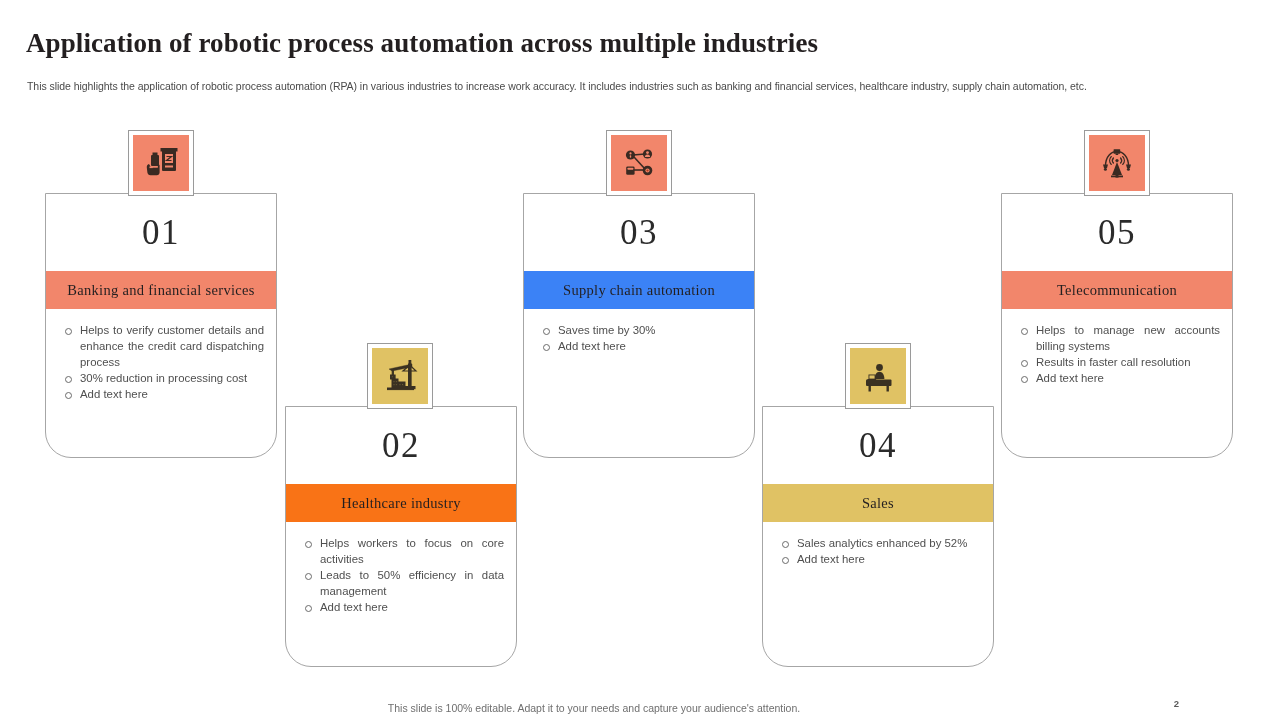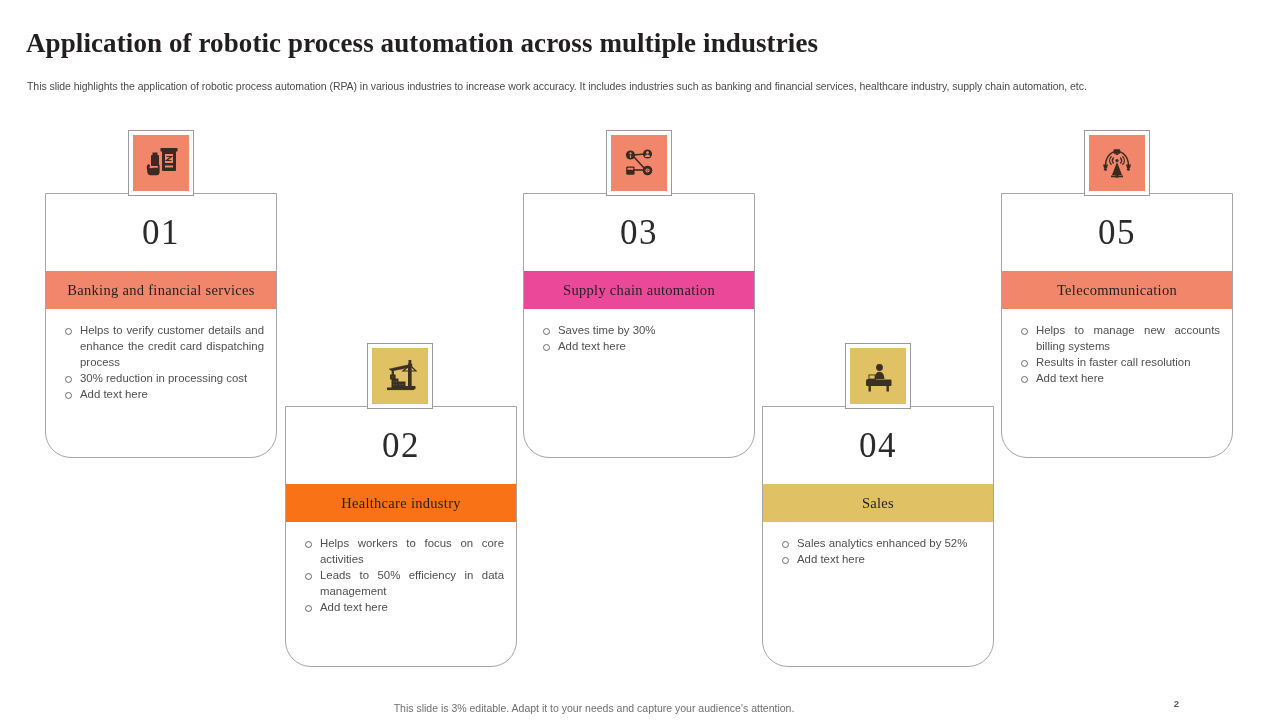--- a/index.html
+++ b/index.html
@@ -230,21 +230,21 @@
           <rect x="9.6" y="25.8" width="5.6" height="2" rx="0.4"></rect>
         </g>
         <circle cx="29.5" cy="28.5" r="1.1" fill="#b03a1a"></circle>
       </svg>
     </div>
   </div>
   <div class="card" style="left:523px; top:193px; height:265px;">
     <div style="height:77px; display:flex; align-items:center; justify-content:center;">
       <div class="card-number">03</div>
     </div>
-    <div class="card-band" style="background:#ec4899;text-align:right;">
+    <div class="card-band" style="background:#3b82f6;text-align:right;">
       <span>Supply chain automation</span>
     </div>
     <div class="card-body">
       <ul class="bullets">
         <li>Saves time by 30%</li>
         <li> Add text here</li>
       </ul>
     </div>
   </div>
 
@@ -315,16 +315,16 @@
     </div>
     <div class="card-body">
       <ul class="bullets">
         <li>Helps to manage new accounts billing systems</li>
         <li>Results in faster call resolution</li>
         <li>Add text here</li>
       </ul>
     </div>
   </div>
 
-  <div class="footer-note">This slide is 3% editable. Adapt it to your needs and capture your audience's attention.</div>
+  <div class="footer-note">This slide is 100% editable. Adapt it to your needs and capture your audience's attention.</div>
   <div class="page-num">2</div>
 
 </div>
 
 </body></html>

